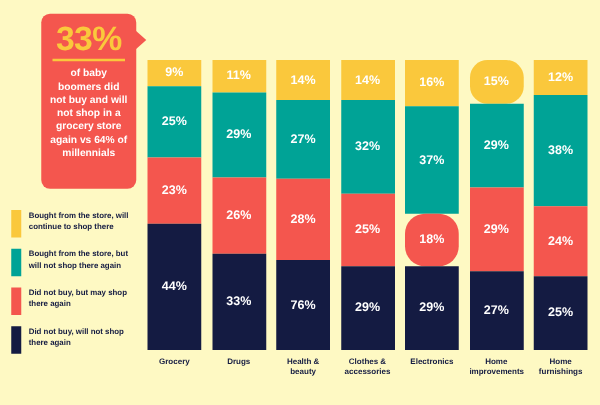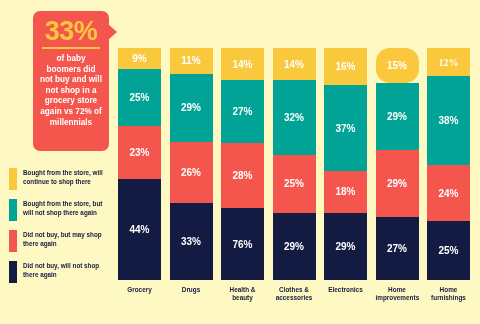--- a/index.html
+++ b/index.html
@@ -148,21 +148,21 @@
   }
 </style>
 </head>
 <body>
 
 <div id="page">
 
   <div id="callout">
     <div id="callout-stat">33%</div>
     <div id="callout-rule"></div>
-    <div id="callout-text">of baby boomers did not buy and will not shop in a grocery store again vs 72% of millennials</div>
+    <div id="callout-text">of baby boomers did not buy and will not shop in a grocery store again vs 64% of millennials</div>
   </div>
   <div id="callout-arrow"></div>
 
   <div id="legend">
       <div class="legend-row">
         <div class="legend-swatch" style="background: rgb(250, 200, 60);"></div>
         <div class="legend-label">Bought from the store, will continue to shop there</div>
       </div>
       <div class="legend-row">
         <div class="legend-swatch" style="background: rgb(0, 163, 150);"></div>
@@ -208,35 +208,35 @@
           <div class="seg yellow" style="flex: 14 0 0px;">14%</div>
           <div class="seg teal" style="flex: 32 0 0px;">32%</div>
           <div class="seg red" style="flex: 25 0 0px;">25%</div>
           <div class="seg navy" style="flex: 29 0 0px;">29%</div>
         </div>
       </div>
       <div class="bar-col">
         <div class="bar">
           <div class="seg yellow" style="flex: 16 0 0px;">16%</div>
           <div class="seg teal" style="flex: 37 0 0px;">37%</div>
-          <div class="seg red" style="flex: 18 0 0px;">18%</div>
+          <div class="seg red" style="flex: 18 0 0px; border-radius: 16px;">18%</div>
           <div class="seg navy" style="flex: 29 0 0px;">29%</div>
         </div>
       </div>
       <div class="bar-col">
         <div class="bar">
           <div class="seg yellow" style="flex: 15 0 0px; border-radius: 14px;">15%</div>
           <div class="seg teal" style="flex: 29 0 0px;">29%</div>
           <div class="seg red" style="flex: 29 0 0px;">29%</div>
           <div class="seg navy" style="flex: 27 0 0px;">27%</div>
         </div>
       </div>
       <div class="bar-col">
         <div class="bar">
-          <div class="seg yellow" style="flex: 12 0 0px; font-family: Liberation Serif, serif;">12%</div>
+          <div class="seg yellow" style="flex: 12 0 0px;">12%</div>
           <div class="seg teal" style="flex: 38 0 0px;">38%</div>
           <div class="seg red" style="flex: 24 0 0px;">24%</div>
           <div class="seg navy" style="flex: 25 0 0px;">25%</div>
         </div>
       </div>
     </div>
 
   <div id="cats">
       <div class="cat">
         <div>Grocery</div>

